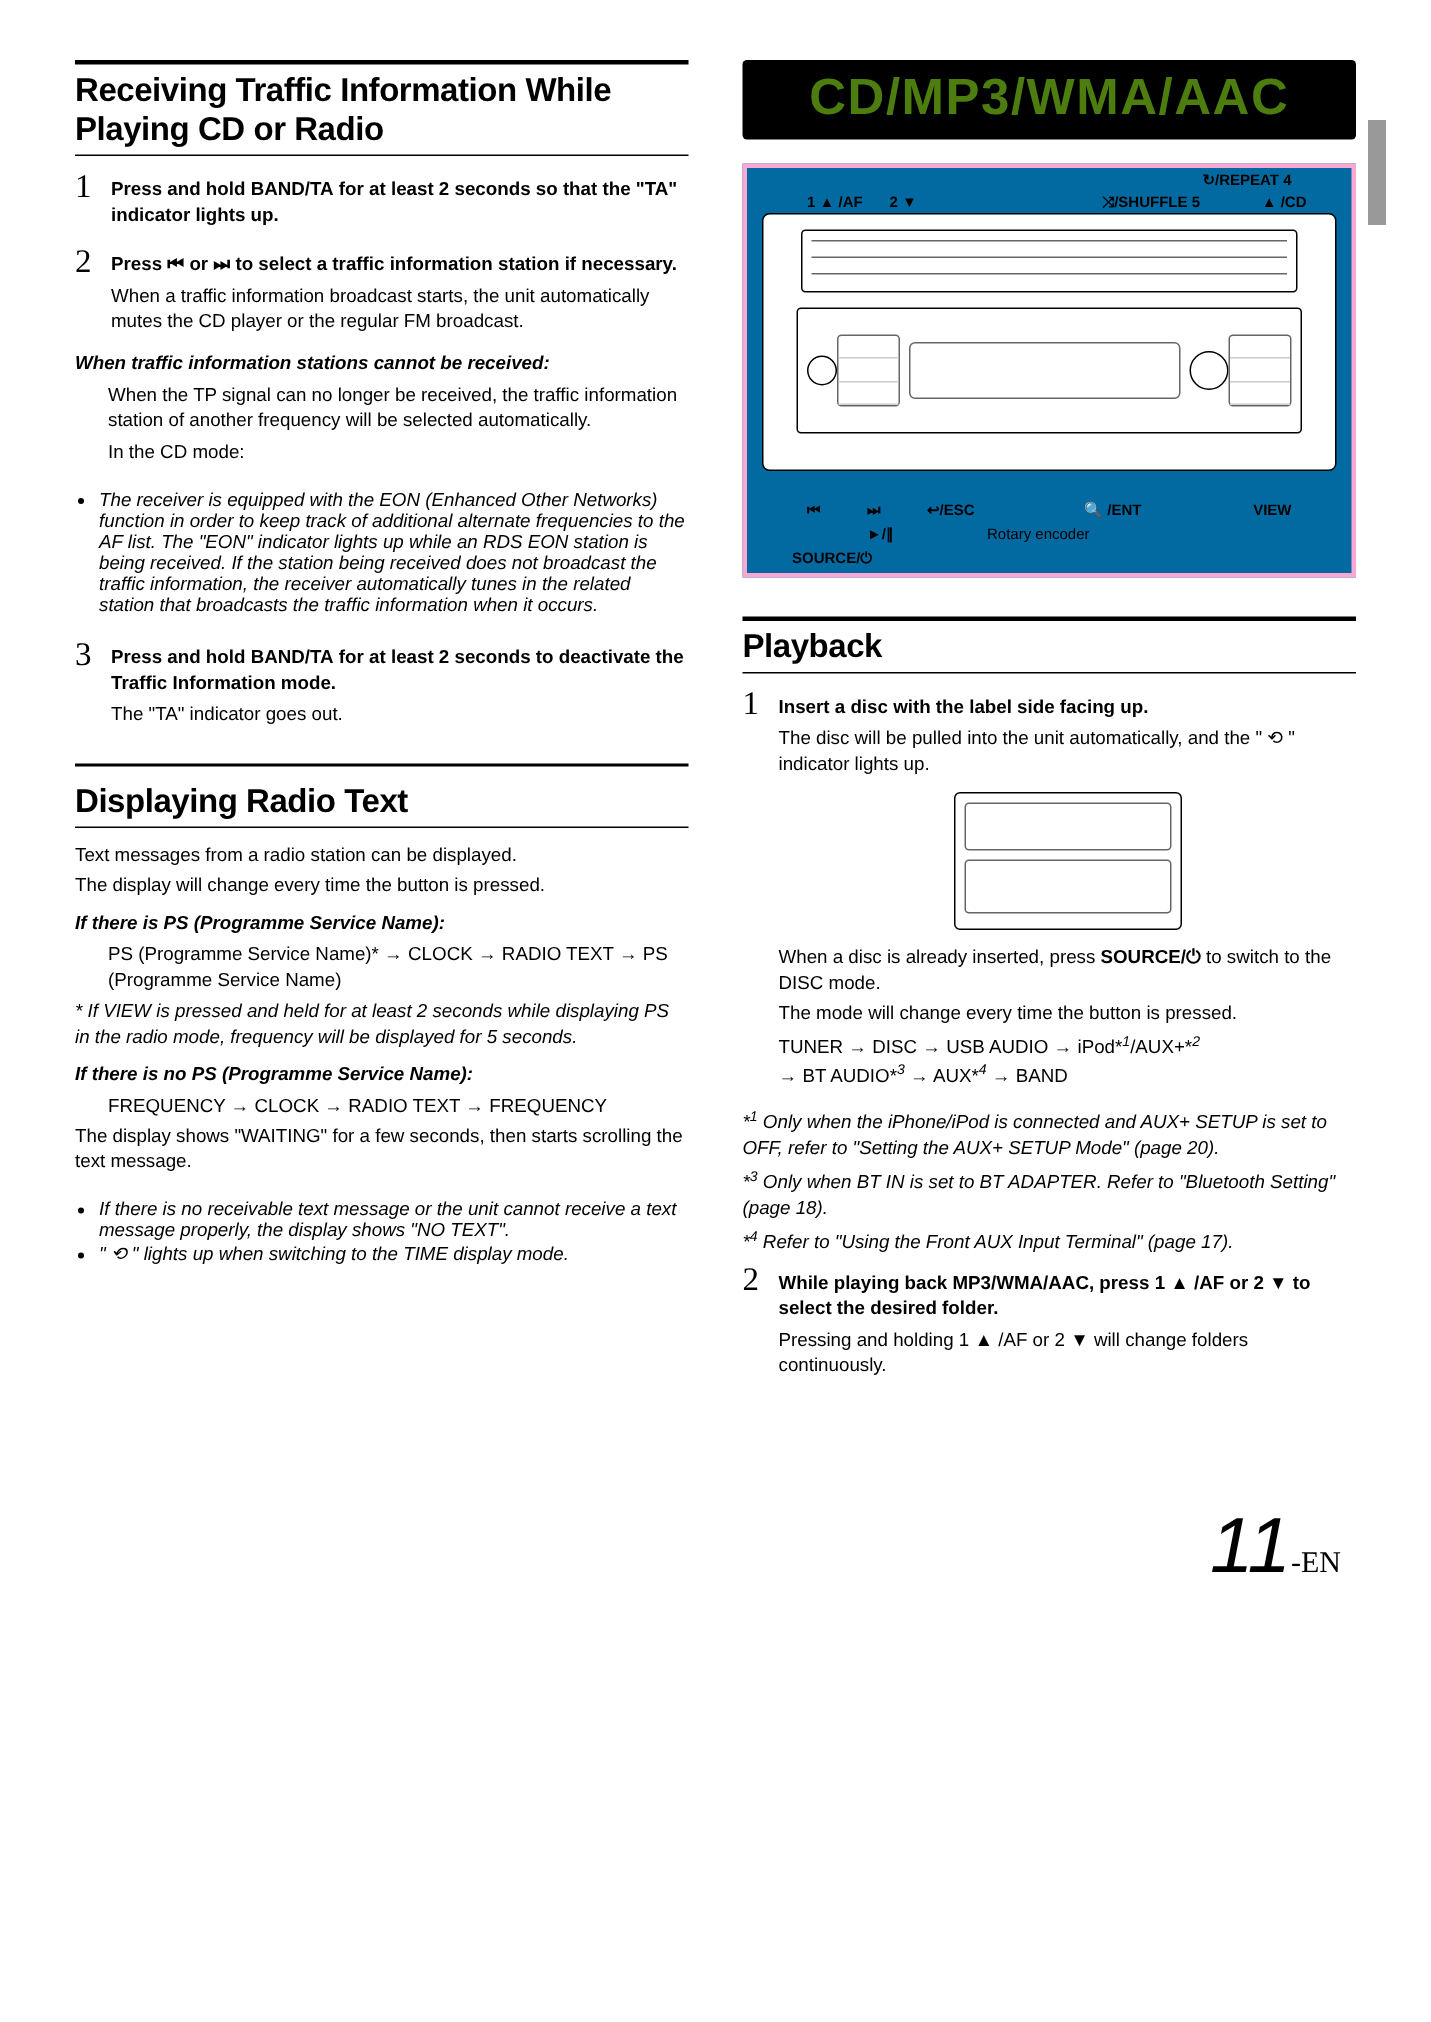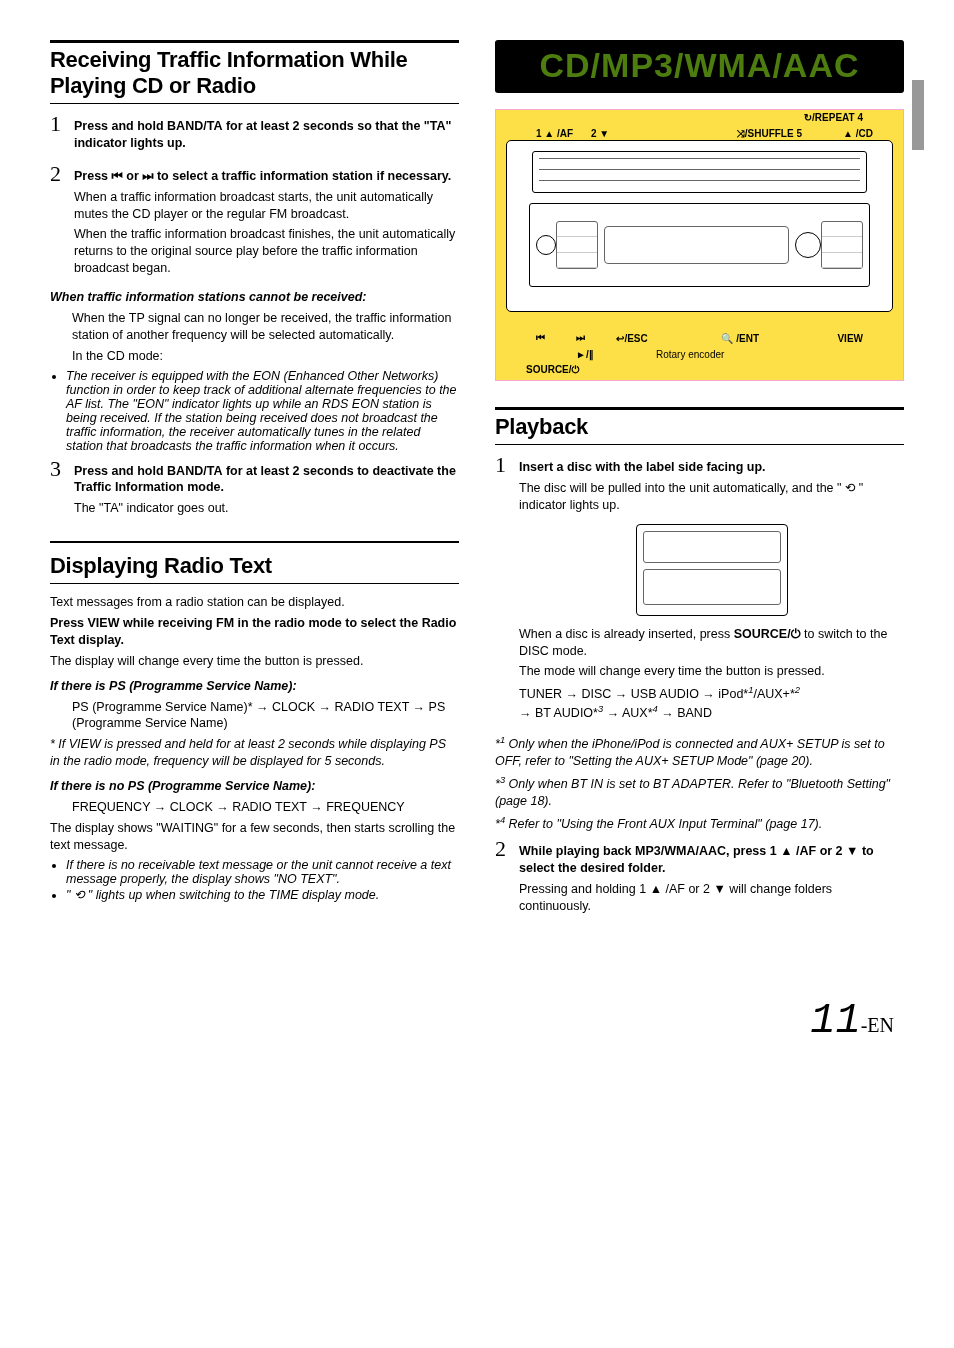--- a/index.html
+++ b/index.html
@@ -66,29 +66,29 @@
     min-width: 24px;
     font-weight: normal;
   }
   .step-body { flex: 1; }
   .step-head { font-weight: bold; }
   .step-head .kw { font-weight: 900; }
   p { margin: 4px 0; line-height: 1.35; }
   .indent { margin-left: 22px; }
   .subhead-it { font-style: italic; font-weight: bold; margin-top: 8px; }
   .note-it { font-style: italic; }
-  ul.bullets { padding-left: 16px; margin: 4px 0; }
+  ul.bullets { padding-left: 16px; margin: 16px 0; }
   ul.bullets li { margin: 1px 0; }
   .rule-medium { border-top: 2.5px solid #000; margin: 20px 0 6px 0; }
   .diagram {
-    border: 1px solid #f9a8d4;
+    border: 3px solid #f9a8d4;
     height: 270px;
     position: relative;
     margin: 8px 0 6px 0;
-    background: #fde047;
+    background: #0369a1;
   }
   .diagram-body {
     border: 1.5px solid #000;
     border-radius: 5px;
     margin: 30px 10px 10px 10px;
     height: 170px;
     position: relative;
     background: #fff;
   }
   .cd-slot {
@@ -120,21 +120,21 @@
     margin: 10px auto;
     border-radius: 4px;
   }
   .inline-diagram .top { height: 30px; border-bottom: 1px solid #666; margin: 6px; border:1px solid #666; border-radius:3px;}
   .inline-diagram .bot { height: 34px; margin: 0 6px 6px 6px; border:1px solid #666; border-radius:3px;}
   .page-num {
     text-align: right;
     margin-top: 70px;
     margin-right: 10px;
   }
-  .page-num .big { font-family: Liberation Mono, monospace; font-style: italic; font-size: 42px; }
+  .page-num .big { font-family: Liberation Sans, sans-serif; font-style: italic; font-size: 52px; }
   .page-num .suf { font-family: "Times New Roman", serif; font-size: 20px; vertical-align: baseline; }
   sup { font-size: 0.75em; font-style: italic;}
   .kw{font-weight:900;}
 </style>
 </head>
 <body>
 
 <div class="side-tab"></div>
 
 <div class="page">
@@ -152,21 +152,20 @@
             <span>Press and hold </span><span class="kw">BAND/TA</span><span> for at least 2 seconds so that the "TA" indicator lights up.</span>
           </p>
         </div>
       </li>
 
       <li>
         <div class="step-num">2</div>
         <div class="step-body">
           <p class="step-head">Press  ⏮  or  ⏭  to select a traffic information station if necessary.</p>
           <p>When a traffic information broadcast starts, the unit automatically mutes the CD player or the regular FM broadcast.</p>
-          <p>When the traffic information broadcast finishes, the unit automatically returns to the original source play before the traffic information broadcast began.</p>
         </div>
       </li>
     </ol>
 
     <p class="subhead-it">When traffic information stations cannot be received:</p>
     <p class="indent">When the TP signal can no longer be received, the traffic information station of another frequency will be selected automatically.</p>
     <p class="indent">In the CD mode:</p>
 
     <ul class="bullets note-it">
       <li>The receiver is equipped with the EON (Enhanced Other Networks) function in order to keep track of additional alternate frequencies to the AF list. The "EON" indicator lights up while an RDS EON station is being received. If the station being received does not broadcast the traffic information, the receiver automatically tunes in the related station that broadcasts the traffic information when it occurs.</li>
@@ -182,23 +181,20 @@
           <p>The "TA" indicator goes out.</p>
         </div>
       </li>
     </ol>
 
     <div class="rule-medium"></div>
     <h2 class="section" style="border-top:none">Displaying Radio Text</h2>
 
     <p>Text messages from a radio station can be displayed.</p>
 
-    <p class="step-head">
-      <span>Press </span><span class="kw">VIEW</span><span> while receiving FM in the radio mode to select the Radio Text display.</span>
-    </p>
     <p>The display will change every time the button is pressed.</p>
 
     <p class="subhead-it">If there is PS (Programme Service Name):</p>
     <p class="indent">PS (Programme Service Name)* → CLOCK → RADIO TEXT → PS (Programme Service Name)</p>
 
     <p class="note-it">* <span>If VIEW is pressed and held for at least 2 seconds while displaying PS in the radio mode, frequency will be displayed for 5 seconds.</span></p>
 
     <p class="subhead-it">If there is no PS (Programme Service Name):</p>
     <p class="indent">FREQUENCY → CLOCK → RADIO TEXT → FREQUENCY</p>
 

